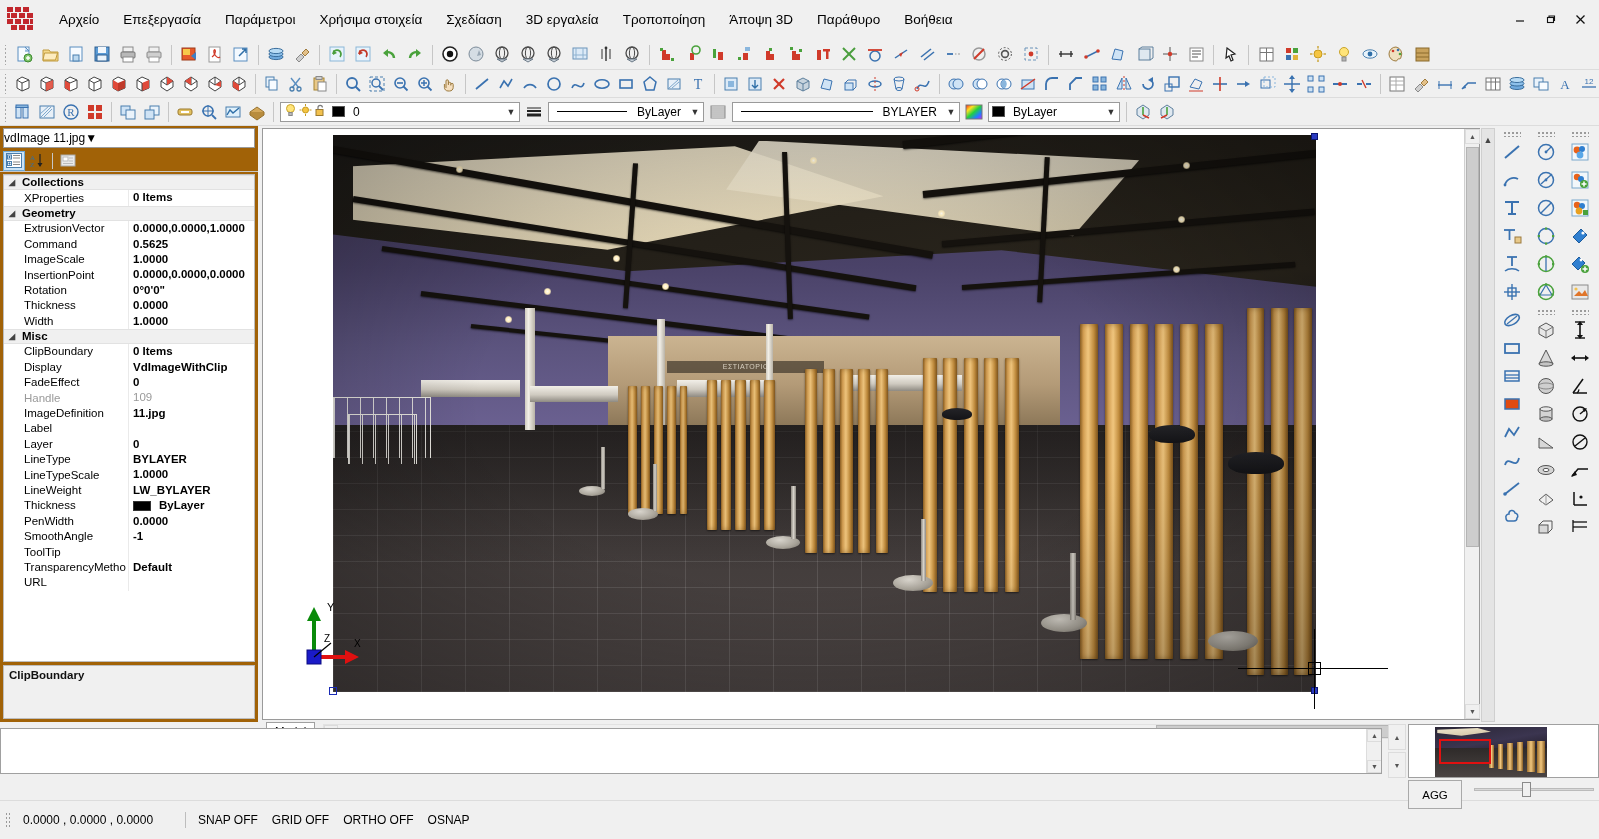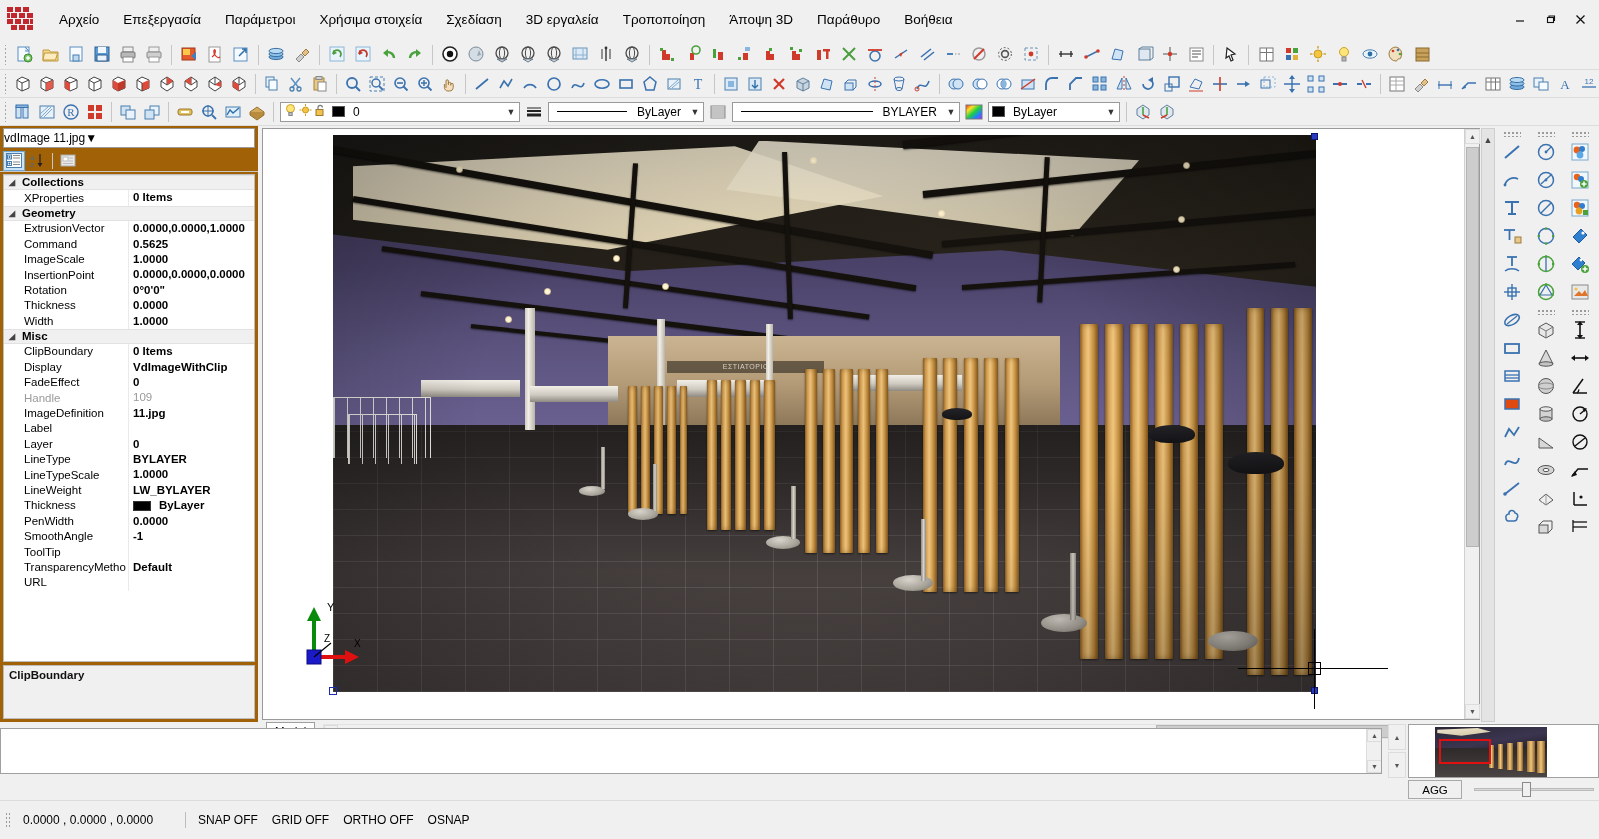--- a/index.html
+++ b/index.html
@@ -345,21 +345,21 @@
   }
   .navrect {
     position: absolute; border: 2px solid #e01010;
     left: 30px; top: 14px; width: 52px; height: 25px;
   }
   .navsbcol {
     position: absolute; left: 0px; top: 2px; width: 18px; height: 54px;
     display: flex; flex-direction: column; justify-content: space-between;
   }
   .aggbtn {
-    position: absolute; left: 20px; top: 58px; width: 54px; height: 19px;
+    position: absolute; left: 20px; top: 58px; width: 54px; height: 29px;
     background: #f0f0f0; border: 1px solid #a9a9a9;
     display: flex; align-items: center; justify-content: center; font-size: 11.5px;
   }
   .aggslider {
     position: absolute; left: 82px; top: 58px; width: 128px; height: 19px;
     display: flex; align-items: center;
   }
   .aggtrack { position: absolute; left: 4px; right: 4px; height: 3px; background: #d8d8d8; border: 1px solid #bbb; }
   .agghandle { position: absolute; left: 52px; top: 2px; width: 9px; height: 15px; background: #f0f0f0; border: 1px solid #8a8a8a; }
 </style>

